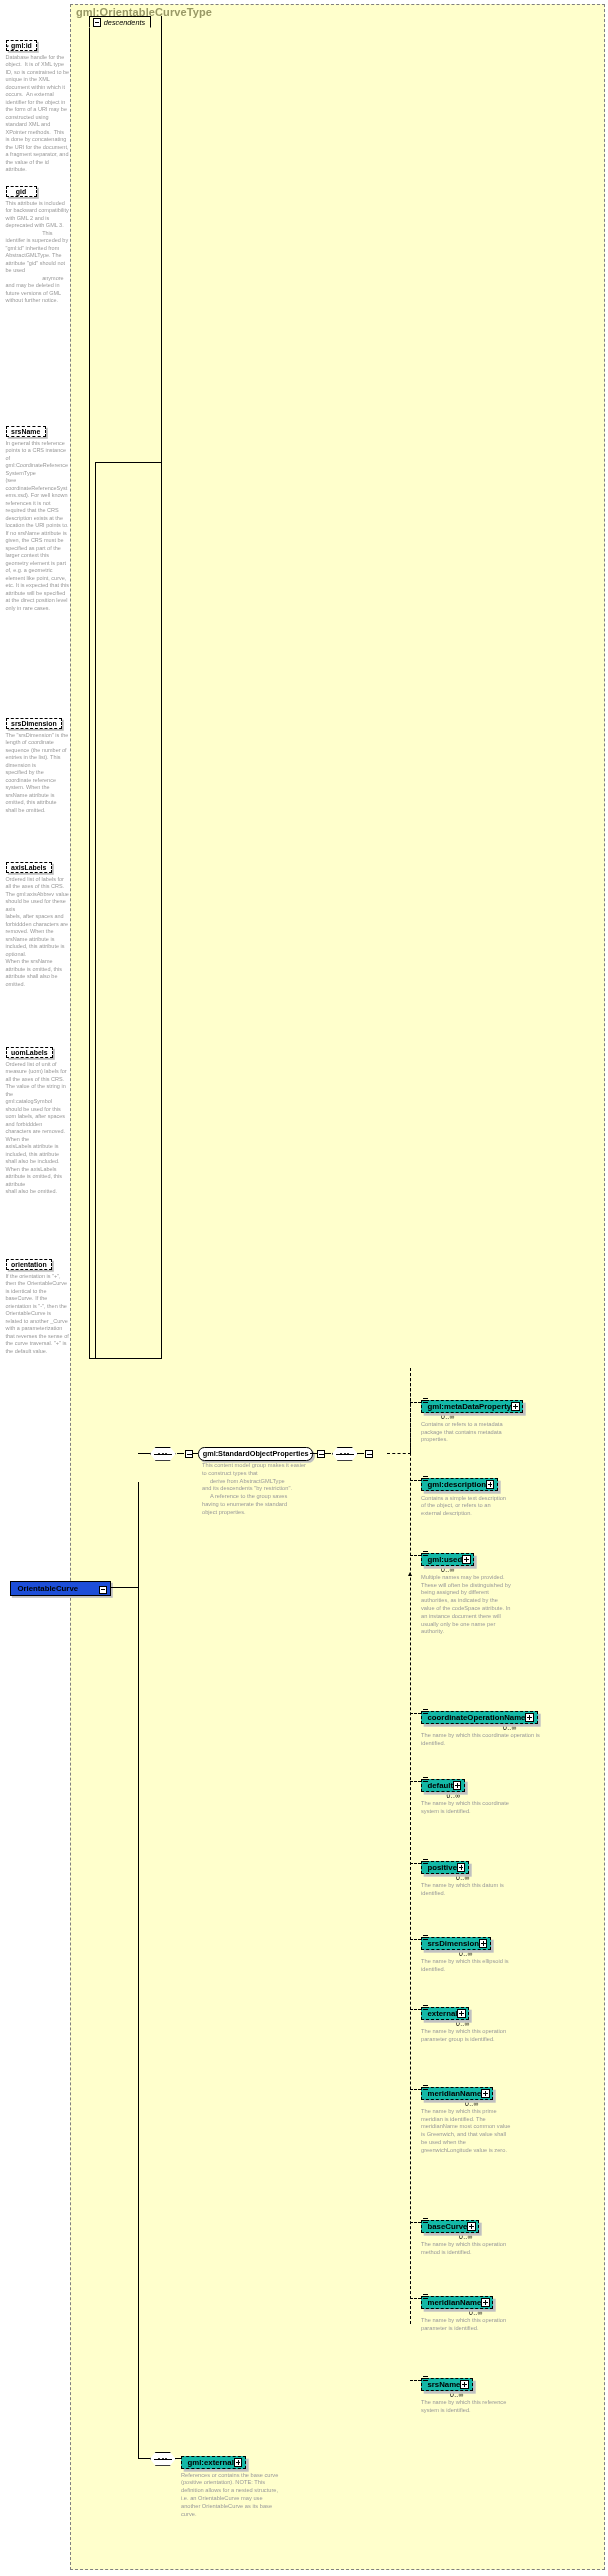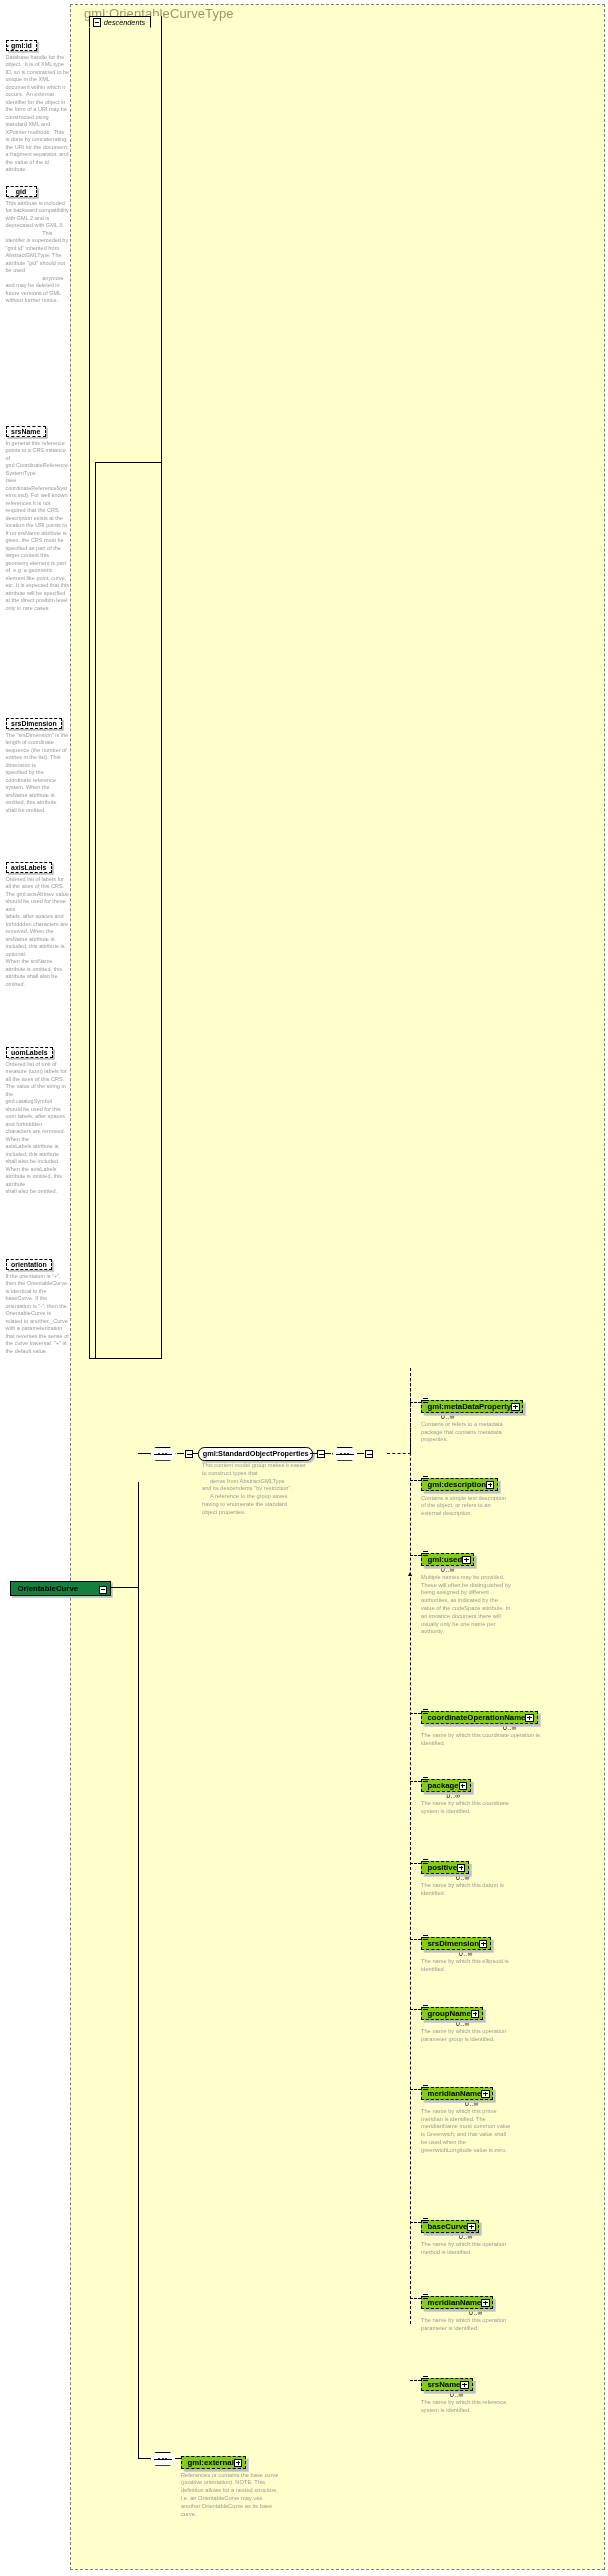--- a/index.html
+++ b/index.html
@@ -21,24 +21,24 @@
     left: 70px;
     top: 3.7px;
     width: 535px;
     height: 2566px;
     background: #ffffcc;
     border: 1.8px dashed #808080;
     box-sizing: border-box;
   }
   #type-title {
     position: absolute;
-    left: 84px;
+    left: 76px;
     top: 5.5px;
-    font-size: 13px;
-    font-weight: normal;
+    font-size: 11px;
+    font-weight: bold;
     color: #999966;
     letter-spacing: 0.1px;
   }
 
   
   #attributes-box {
     position: absolute;
     left: 89px;
     top: 16.4px;
     width: 73px;
@@ -156,21 +156,21 @@
     pointer-events: none;
   }
 
   
   #orientable-curve {
     position: absolute;
     left: 10px;
     top: 1581px;
     width: 101px;
     height: 14.6px;
-    background: #15803d;
+    background: #1d4ed8;
     border: 0.9px solid #000;
     box-shadow: 1.8px 1.8px 0 #c0c0c0;
     box-sizing: border-box;
     display: flex;
     align-items: center;
     font-size: 7.8px;
     font-weight: bold;
     color: #000;
     padding-left: 6.4px;
   }
@@ -247,25 +247,25 @@
     white-space: nowrap;
   }
 
   
   .elem {
     position: absolute;
   }
   .elem-chip {
     position: relative;
     display: inline-flex;
-    align-items: flex-end;
+    align-items: center;
     gap: 0;
     padding: 0.9px 2.7px 0.9px 5.5px;
     height: 12.8px;
-    background: #84cc16;
+    background: #14b8a6;
     border: 0.9px dashed #000;
     box-shadow: 2.7px 2.7px 0 #c0c0c0;
     box-sizing: border-box;
     font-size: 7.8px;
     font-weight: bold;
     color: #000;
     white-space: nowrap;
   }
   .elem-chip .lines {
     position: absolute;
@@ -526,21 +526,21 @@
 </div>
 
 <div class="elem" style="left:421px; top:1775px">
   <div class="rail-stub" style="left:-11px; top:6.4px;"></div>
   <div class="elem-chip">
     <span class="lines">
         <i></i>
         <i></i>
         <i></i>
       </span>
-    <span>package</span>
+    <span>default</span>
     <span class="plus-box"></span>
   </div>
   <div class="elem-occurs" style="margin-left:25.6px;">0..∞</div>
   <div class="elem-desc">The name by which this coordinate system is identified.</div>
 </div>
 
 <div class="elem" style="left:421px; top:1857px">
   <div class="rail-stub" style="left:-11px; top:6.4px;"></div>
   <div class="elem-chip">
     <span class="lines">
@@ -571,21 +571,21 @@
 </div>
 
 <div class="elem" style="left:421px; top:2003px">
   <div class="rail-stub" style="left:-11px; top:6.4px;"></div>
   <div class="elem-chip">
     <span class="lines">
         <i></i>
         <i></i>
         <i></i>
       </span>
-    <span>groupName</span>
+    <span>external</span>
     <span class="plus-box"></span>
   </div>
   <div class="elem-occurs" style="margin-left:35px;">0..∞</div>
   <div class="elem-desc">The name by which this operation parameter group is identified.</div>
 </div>
 
 <div class="elem" style="left:421px; top:2083px">
   <div class="rail-stub" style="left:-11px; top:6.4px;"></div>
   <div class="elem-chip">
     <span class="lines">

